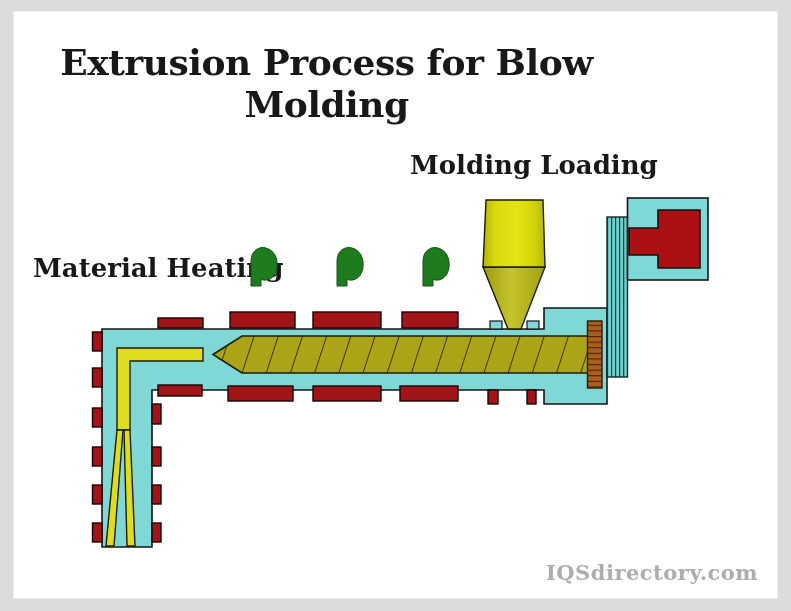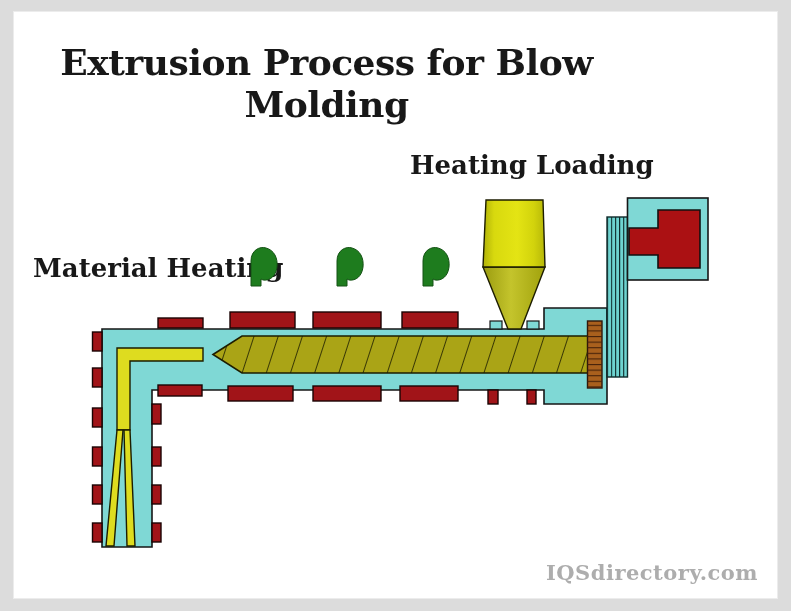--- a/index.html
+++ b/index.html
@@ -17,21 +17,21 @@
              color:#adadad;letter-spacing:0.5px;}
   svg.machine{position:absolute;left:0;top:0;}
 </style>
 </head>
 <body>
 
 <div class="frame"></div>
 <div class="panel"></div>
 
 <div class="title">Extrusion Process for Blow Molding</div>
-<div class="lbl lbl-loading">Heating Loading</div>
+<div class="lbl lbl-loading">Molding Loading</div>
 <div class="lbl lbl-heating">Material Heating</div>
 
 <svg class="machine" width="791" height="611" viewBox="0 0 791 611">
   <defs>
     <linearGradient id="gradCyl" x1="0" y1="0" x2="1" y2="0">
       <stop offset="0" stop-color="#b0b108"></stop>
       <stop offset="0.18" stop-color="#d8d90e"></stop>
       <stop offset="0.55" stop-color="#e4e414"></stop>
       <stop offset="0.82" stop-color="#d2d30c"></stop>
       <stop offset="1" stop-color="#b6b708"></stop>

